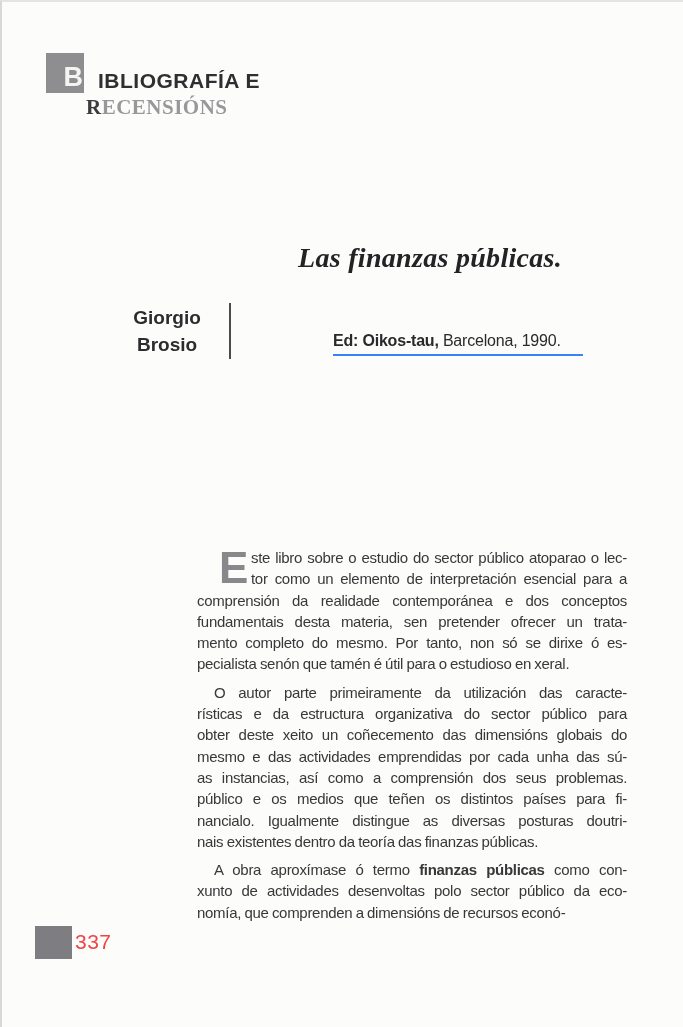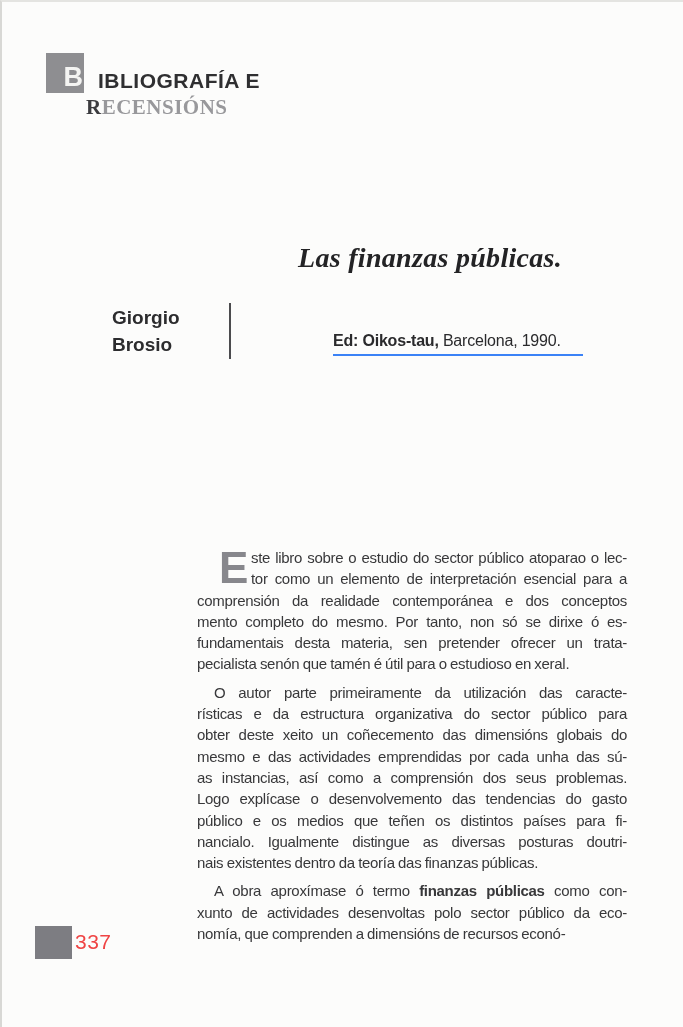--- a/index.html
+++ b/index.html
@@ -29,21 +29,21 @@
   .hR{color:#3c3c3f;}
   .hrest2{color:#98989b;}
   
   .title{
     position:absolute;left:296px;top:240px;margin:0;
     font-family:"Liberation Serif", serif;font-style:italic;font-weight:bold;
     font-size:28px;line-height:32px;color:#232325;letter-spacing:.3px;
     white-space:nowrap;
   }
   .author{
-    position:absolute;left:110px;top:302px;width:110px;text-align:left;
+    position:absolute;left:110px;top:302px;width:110px;text-align:center;
     font-weight:bold;font-size:19px;line-height:27px;color:#2c2c2e;
   }
   .adivider{position:absolute;left:227px;top:301px;width:2px;height:56px;background:#4b4b4e;}
   .edition{
     position:absolute;left:331px;top:329px;width:250px;
     font-size:16px;line-height:20px;color:#2a2a2c;letter-spacing:-.2px;
     padding-bottom:3px;border-bottom:2px solid #3b82f6;
     white-space:nowrap;box-sizing:border-box;
   }
   .ed-bold{font-weight:bold;}
@@ -92,31 +92,30 @@
   <div class="edition">
     <span class="ed-bold">Ed: Oikos-tau,</span><span> Barcelona, 1990.</span>
   </div>
 
   <div class="bodycol" id="body-col">
       <div class="para">
         <span class="dropcap">E</span>
         <div class="line"><span>ste libro sobre o estudio do sector público atoparao o lec-</span></div>
         <div class="line"><span>tor como un elemento de interpretación esencial para a</span></div>
         <div class="line"><span>comprensión da realidade contemporánea e dos conceptos</span></div>
+        <div class="line"><span>fundamentais desta materia, sen pretender ofrecer un trata-</span></div>
         <div class="line"><span>mento completo do mesmo. Por tanto, non só se dirixe ó es-</span></div>
-        <div class="line"><span>fundamentais desta materia, sen pretender ofrecer un trata-</span></div>
         <div class="line final"><span>pecialista senón que tamén é útil para o estudioso en xeral.</span></div>
       </div>
       <div class="para">
         <div class="line indent"><span>O autor parte primeiramente da utilización das caracte-</span></div>
         <div class="line"><span>rísticas e da estructura organizativa do sector público para</span></div>
         <div class="line"><span>obter deste xeito un coñecemento das dimensións globais do</span></div>
         <div class="line"><span>mesmo e das actividades emprendidas por cada unha das sú-</span></div>
         <div class="line"><span>as instancias, así como a comprensión dos seus problemas.</span></div>
-        <div class="line"><span>Logo explícase o desenvolvemento das tendencias do gasto</span></div>
         <div class="line"><span>público e os medios que teñen os distintos países para fi-</span></div>
         <div class="line"><span>nancialo. Igualmente distingue as diversas posturas doutri-</span></div>
         <div class="line final"><span>nais existentes dentro da teoría das finanzas públicas.</span></div>
       </div>
       <div class="para">
         <div class="line indent"><span>A obra aproxímase ó termo </span><span class="b">finanzas públicas</span><span> como con-</span></div>
         <div class="line"><span>xunto de actividades desenvoltas polo sector público da eco-</span></div>
         <div class="line final"><span>nomía, que comprenden a dimensións de recursos econó-</span></div>
       </div>
     </div>

